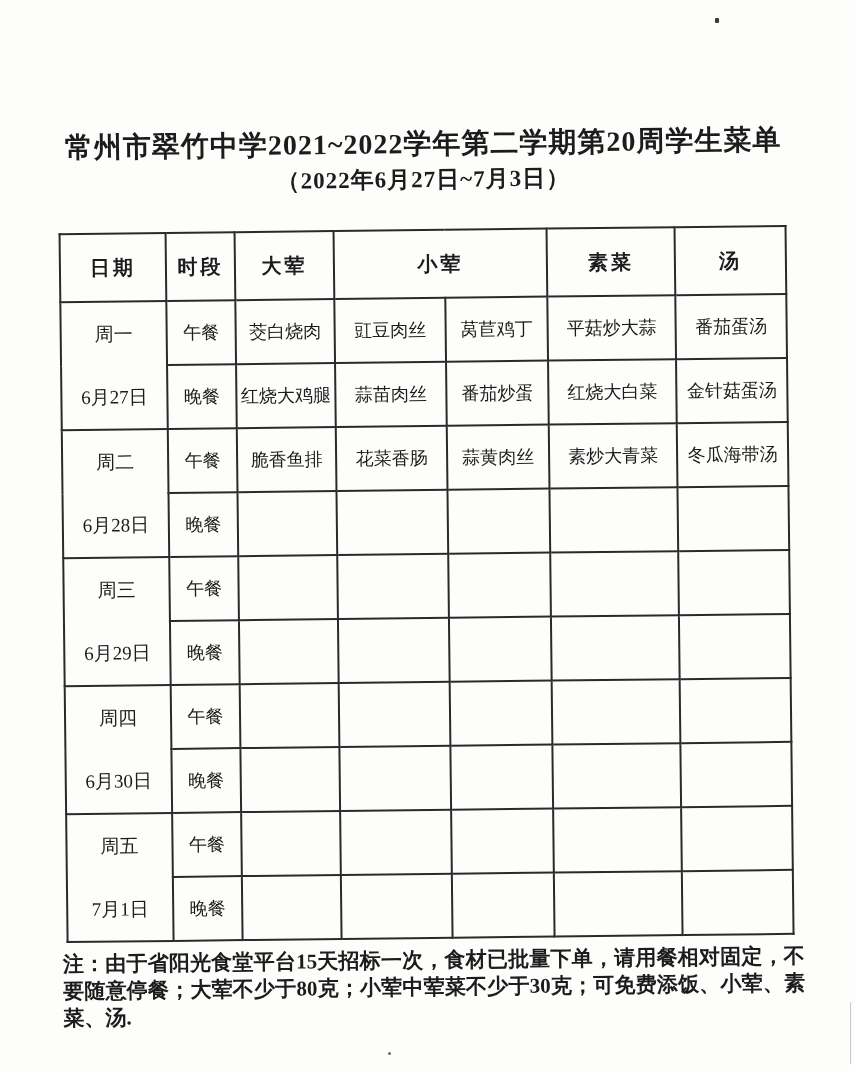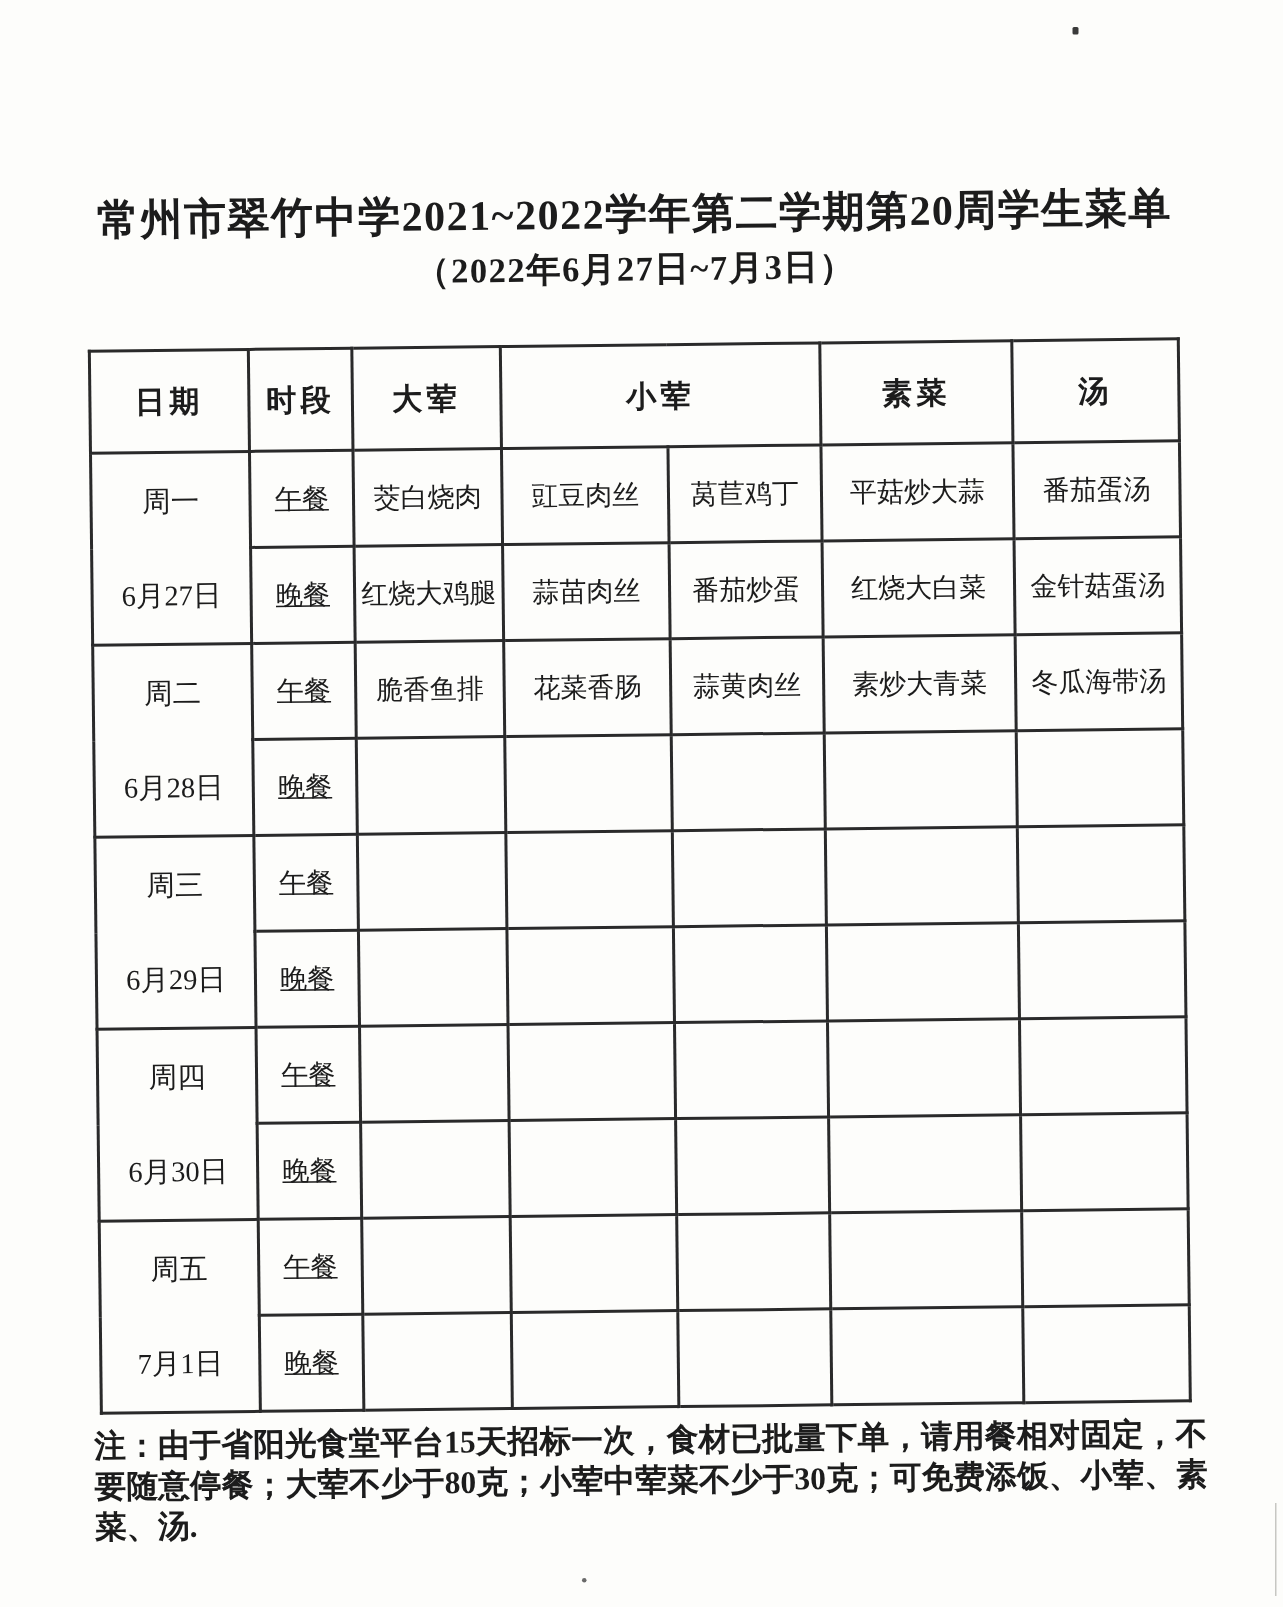--- a/index.html
+++ b/index.html
@@ -66,21 +66,21 @@
     display: flex;
     flex-direction: column;
   }
   .date-cell-inner .half {
     flex: 1;
     display: flex;
     align-items: center;
     justify-content: center;
     font-size: 19px;
   }
-  td.time-cell { font-size: 19px; text-decoration: underline; }
+  td.time-cell { font-size: 19px; }
   td.dish-cell { font-size: 17px; }
   .note {
     margin: 8px 0 0 58px;
     width: 742px;
     font-size: 21px;
     font-weight: 600;
     line-height: 27px;
     text-align: justify;
   }
   .artifact { position: absolute; }

